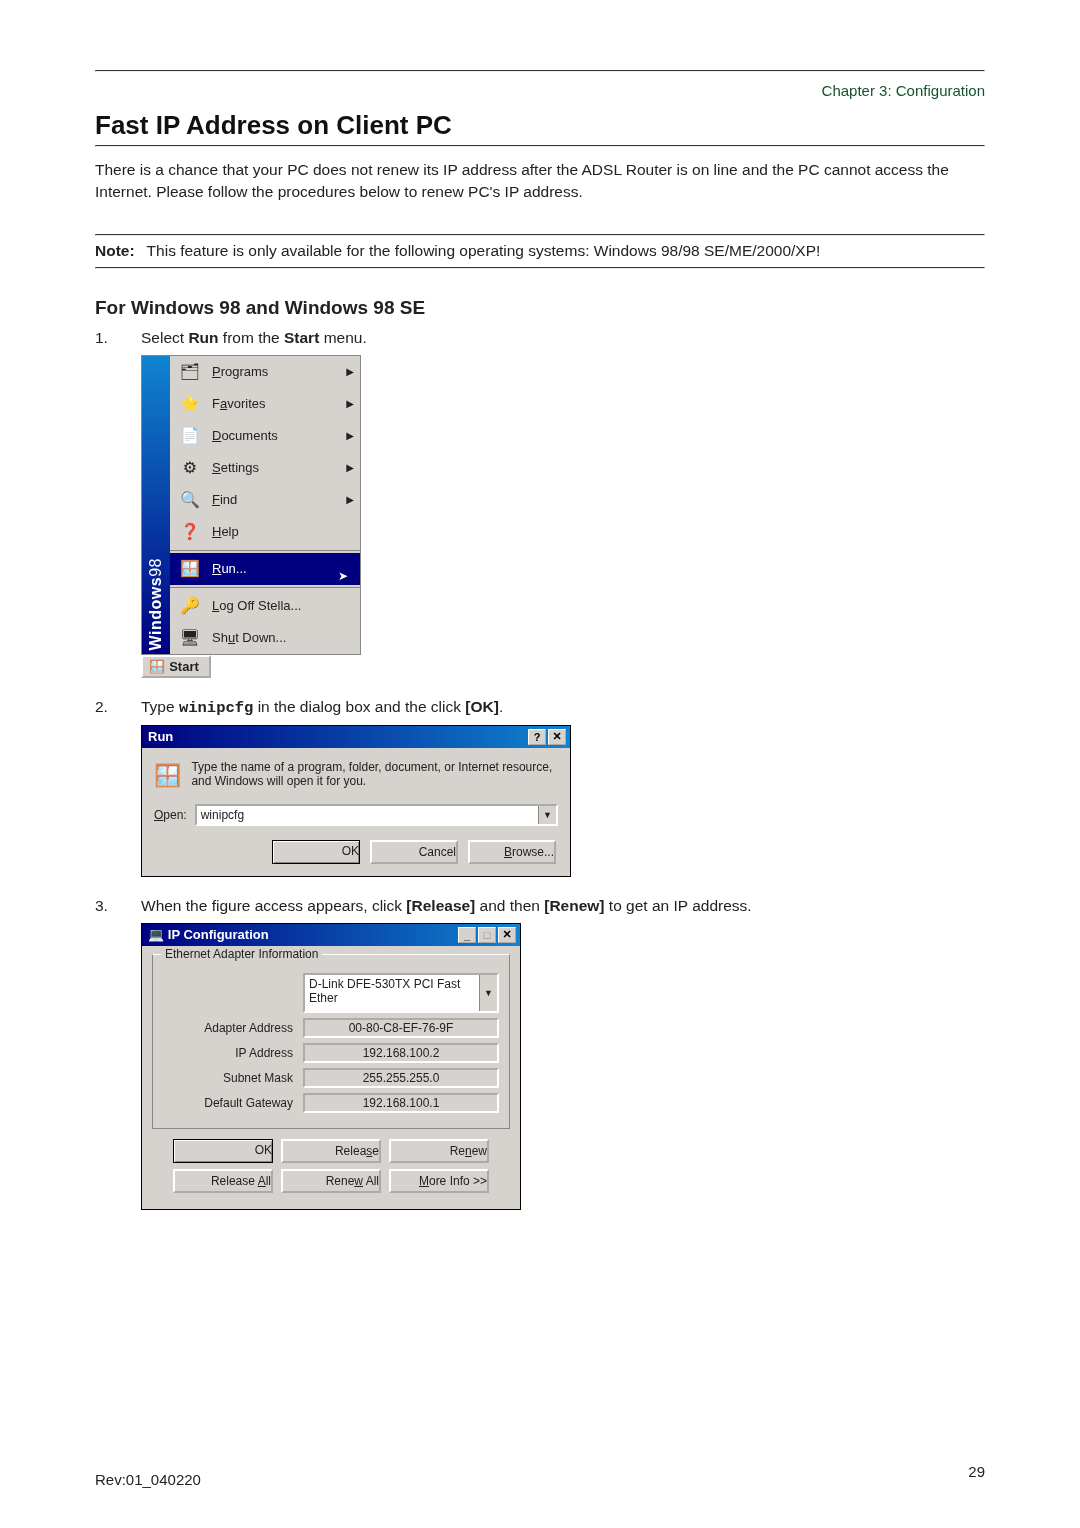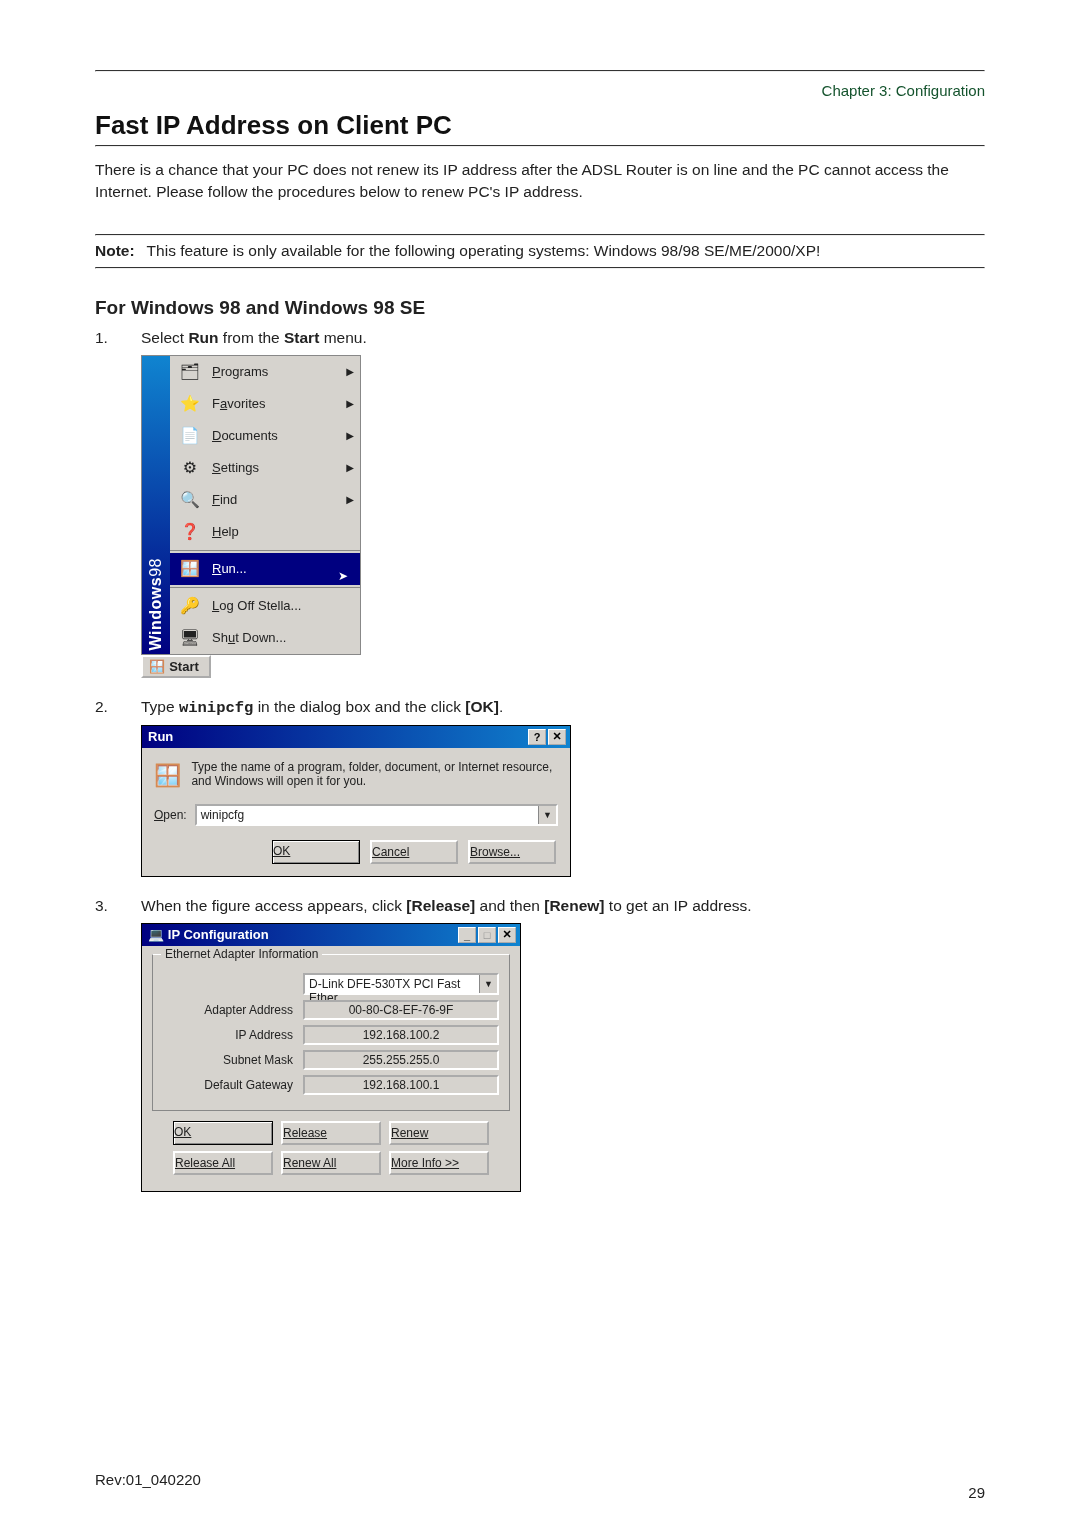--- a/index.html
+++ b/index.html
@@ -183,23 +183,22 @@
   .rundlg .combo .dd {
     width: 18px; background: #d6d3ce; border-left: 1px solid #888;
     display: flex; align-items: center; justify-content: center; font-size: 9px;
   }
   .rundlg .btnrow { display: flex; gap: 10px; justify-content: flex-end; padding-right: 2px; }
   .winbtn {
     background: #d6d3ce;
     border: 2px outset #fff;
     padding: 3px 0;
     width: 88px;
-    text-align: left;
+    text-align: right;
     font-size: 12px;
-    text-decoration: underline;
   }
   .winbtn.default { border: 1px solid #000; box-shadow: inset 1px 1px #fff, inset -1px -1px #888; }
   .winbtn .u { text-decoration: underline; }
 
   
   .ipdlg {
     width: 380px;
     border: 1px solid #000;
     font-family: Tahoma, Arial;
     font-size: 12px;
@@ -248,36 +247,36 @@
     background: #d6d3ce;
     height: 20px;
     display: flex; align-items: center; justify-content: center;
     font-size: 12px;
   }
   .ipdlg .gcombo {
     flex: 1;
     display: flex;
     border: 2px inset #fff;
     background: #fff;
-    height: 22px;
+    height: 40px;
   }
   .ipdlg .gcombo .txt { flex: 1; padding: 2px 4px; font-size: 12px; }
   .ipdlg .gcombo .dd { width: 18px; background: #d6d3ce; border-left:1px solid #888; display:flex;align-items:center;justify-content:center;font-size:9px; }
   .ipdlg .btnrow { display: flex; gap: 8px; justify-content: center; margin-bottom: 6px; }
   .ipdlg .winbtn { width: 100px; }
 
   .footer-left {
     position: absolute;
     bottom: 40px;
     left: 95px;
     font-size: 15px;
   }
   .footer-right {
     position: absolute;
-    bottom: 27px;
+    bottom: 48px;
     right: 95px;
     font-size: 15px;
   }
 </style>
 </head>
 <body>
 
 <div class="header-right">Chapter 3: Configuration</div>
 <hr class="hr-top">
 

